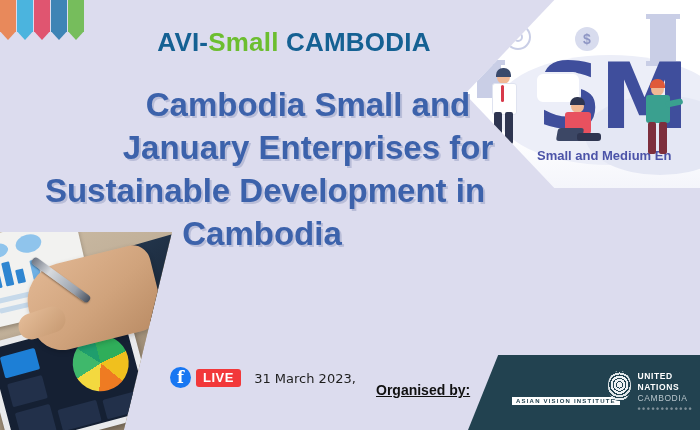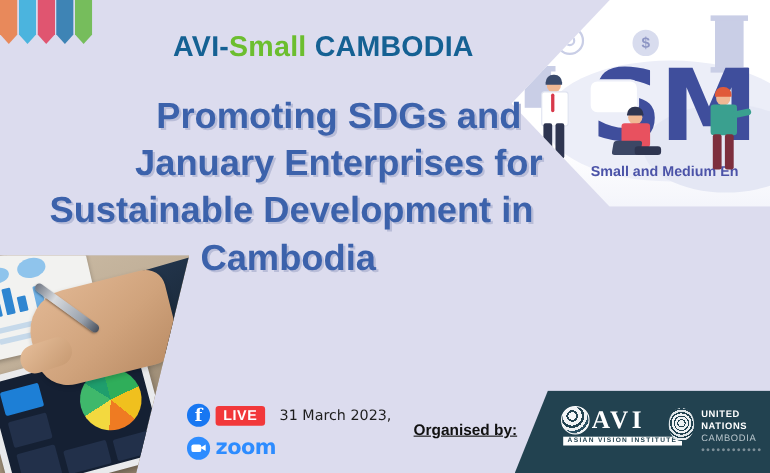--- a/index.html
+++ b/index.html
@@ -284,21 +284,21 @@
 
       <div class="sme-caption">Small and Medium En</div>
     </div>
   </div>
 
   <div class="kicker">
     <span class="k-blue">AVI-</span><span class="k-green">Small</span><span class="k-blue"> CAMBODIA</span>
   </div>
 
   <div class="maintitle">
-    <span class="l1">Promoting SDGs and</span>
+    <span class="l1">Cambodia Small and</span>
     <span class="l2">January Enterprises for</span>
     <span class="l3">Sustainable Development in</span>
     <span class="l4">Cambodia</span>
   </div>
 
   <div class="photo">
     <div class="ph-desk"></div>
 
     <div class="ph-paper">
       <div class="ph-blob" style="left:10px;top:10px;width:22px;height:14px;"></div>
@@ -326,40 +326,29 @@
     <div class="ph-arm"></div>
     <div class="ph-thumb"></div>
     <div class="ph-stylus"></div>
   </div>
 
   <div class="livebar">
     <div class="row-live">
       <div class="fb-ico">f</div>
       <div class="live-badge">LIVE</div>
     </div>
-    <div class="row-zoom">
-      <div class="zoom-ico">
-        <div class="cam"></div>
-          <div class="lens"></div>
-      </div>
-      <div class="zoom-word">zoom</div>
-    </div>
   </div>
 
   <div class="datetext">
     <div>31 March 2023,</div>
   </div>
 
   <div class="orgby">Organised by:</div>
 
   <div class="darkpanel">
-    <div class="avi-logo">
-      <div class="globe"></div>
-      <div class="avi-text">AVI</div>
-    </div>
     <div class="avi-sub">ASIAN VISION INSTITUTE</div>
 
     <div class="un-logo">
       <div class="un-emblem"></div>
       <div class="un-text">
         <div>UNITED NATIONS</div>
         <div class="sub2">CAMBODIA</div>
         <div class="un-dots">••••••••••••</div>
       </div>
     </div>

